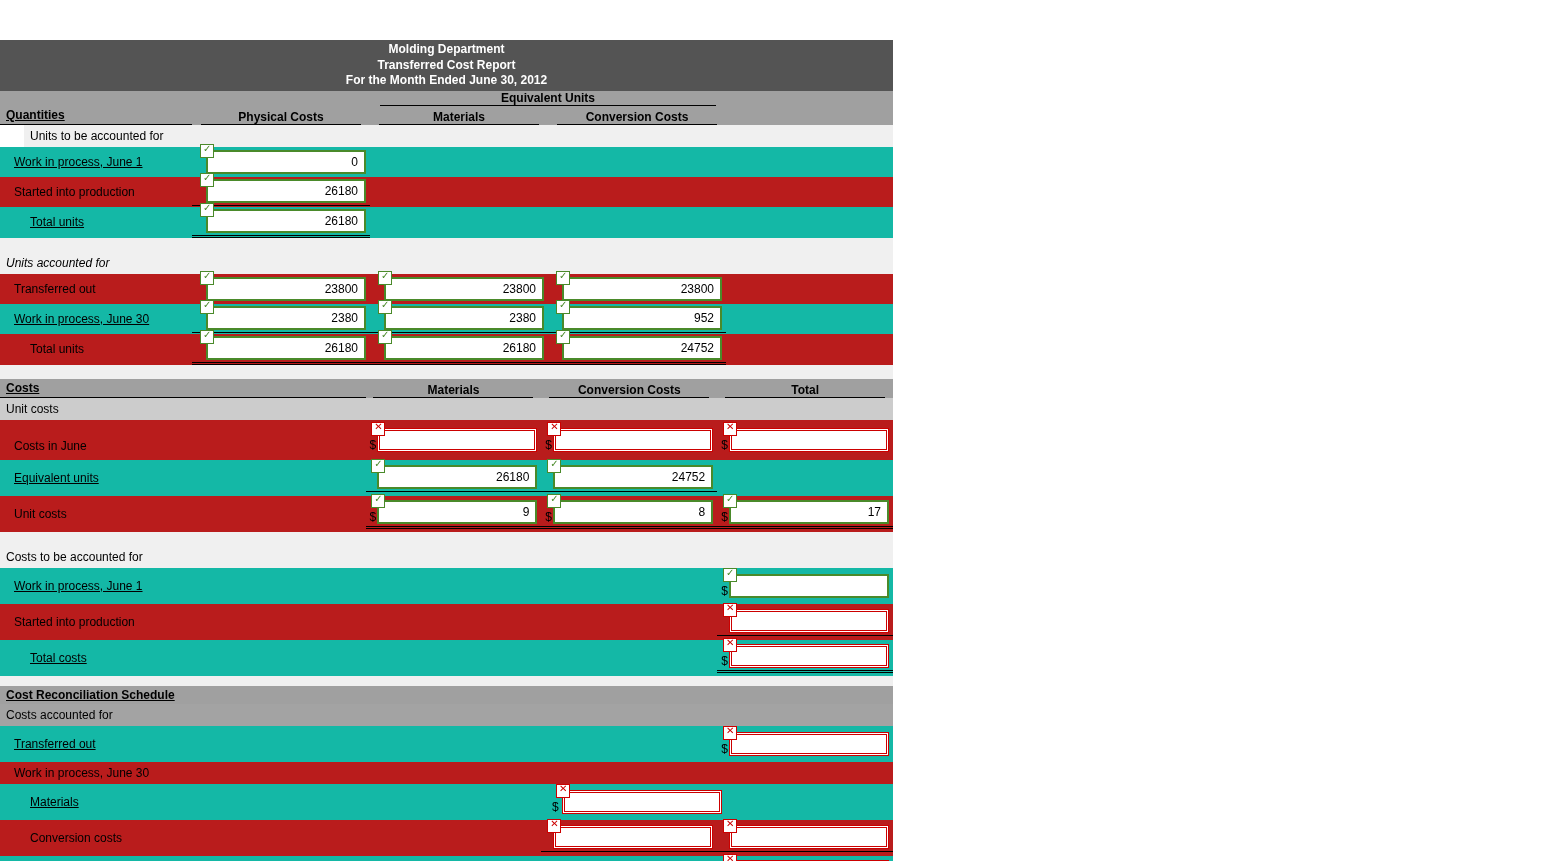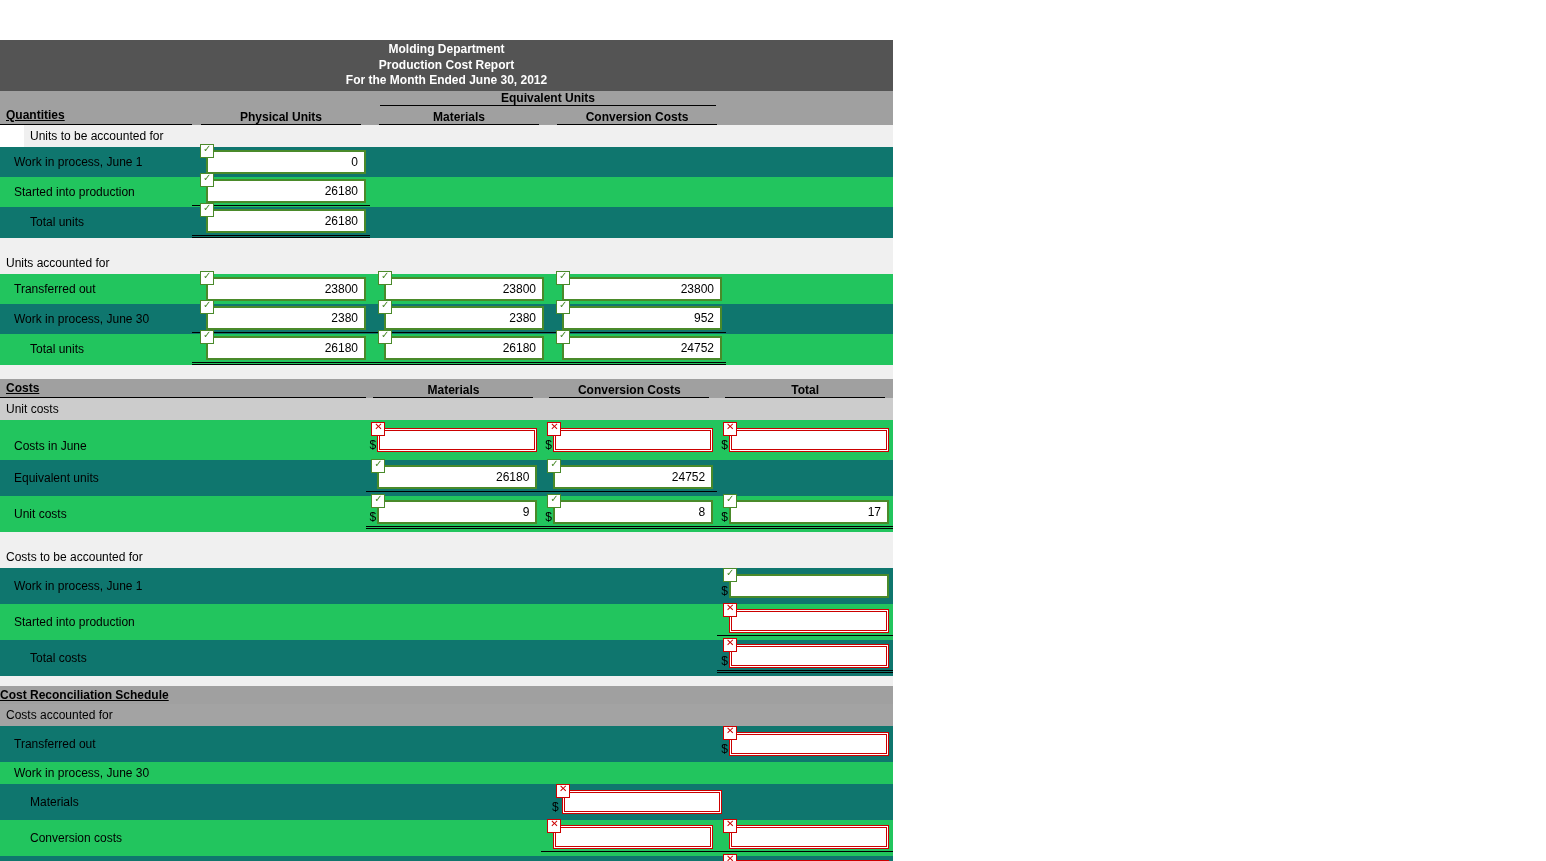--- a/index.html
+++ b/index.html
@@ -11,58 +11,58 @@
 .col-phys { width: 178px; text-align: center; font-weight: bold; }
 .col-mat { width: 178px; text-align: center; font-weight: bold; }
 .col-conv { width: 178px; text-align: center; font-weight: bold; }
 .col-total { width: 178px; text-align: center; font-weight: bold; }
 .underline { border-bottom: 1px solid #000; display: inline-block; width: 160px; }
 .r { display: flex; align-items: center; min-height: 30px; }
 .r-lbl { width: 192px; padding: 4px 6px 4px 14px; }
 .r-lbl.ind1 { padding-left: 30px; }
 .r-lbl.ind0 { padding-left: 6px; }
 .r-cell { width: 178px; padding: 2px 4px; display: flex; align-items: center; justify-content: flex-end; position: relative; }
-.odd { background: #22c55e; }
-.even { background: #0f766e; }
+.odd { background: #b91c1c; }
+.even { background: #14b8a6; text-decoration: underline; }
 .section { background: #f0f0f0; }
-.sec-hdr { background: #a0a0a0; font-weight: bold; padding: 2px 0; }
+.sec-hdr { background: #a0a0a0; font-weight: bold; padding: 2px 6px; }
 .input-wrap { position: relative; width: 160px; height: 24px; }
 .input-wrap.correct::before { content: ""; position: absolute; top: -6px; left: -6px; width: 12px; height: 12px; background: #fff; border: 1px solid #4a8a2a; z-index: 2; }
 .input-wrap.correct::after { content: "✓"; position: absolute; top: -7px; left: -3px; font-size: 10px; color: #4a8a2a; z-index: 3; }
 .input-wrap.wrong::before { content: ""; position: absolute; top: -6px; left: -6px; width: 12px; height: 12px; background: #fff; border: 1px solid #c00; z-index: 2; }
 .input-wrap.wrong::after { content: "✕"; position: absolute; top: -7px; left: -3px; font-size: 10px; color: #c00; z-index: 3; }
 .inp { width: 100%; height: 100%; text-align: right; padding: 2px 6px; font-size: 12px; font-family: inherit; }
 .correct .inp { border: 2px solid #4a8a2a; background: #fff; }
 .wrong .inp { border: 3px double #c00; background: #fff; }
 .dollar { position: absolute; left: 4px; bottom: 2px; font-size: 12px; }
 .dbl-under { border-bottom: 3px double #000; }
 .sng-under { border-bottom: 1px solid #000; }
 .eq-hdr { text-align: center; font-weight: bold; border-bottom: 1px solid #000; }
 </style>
 </head>
 <body>
 
 <div class="container">
 
   <div class="title-bar">
     <div>Molding Department</div>
-    <div>Production Cost Report</div>
+    <div>Transferred Cost Report</div>
     <div>For the Month Ended June 30, 2012</div>
   </div>
 
   <div class="hdr-row2" style="border:none;">
     <div style="width:192px;"></div>
     <div style="width:178px;"></div>
     <div style="width:356px;">
       <div class="eq-hdr" style="margin:0 10px;">Equivalent Units</div>
     </div>
   </div>
   <div class="hdr-row2">
     <div class="col-label" style="border-bottom:1px solid #000; text-decoration: underline;">Quantities</div>
-    <div class="col-phys"><span class="underline"><span>Physical Units</span></span></div>
+    <div class="col-phys"><span class="underline"><span>Physical Costs</span></span></div>
     <div class="col-mat"><span class="underline">Materials</span></div>
     <div class="col-conv"><span class="underline"><span>Conversion Costs</span></span></div>
   </div>
 
   <div class="r section" style="min-height:18px;margin-left:24px;">
     <div class="r-lbl ind0">Units to be accounted for</div>
   </div>
 
   <div class="r even">
     <div class="r-lbl">Work in process, June 1</div>
@@ -80,21 +80,21 @@
 
   <div class="r even">
     <div class="r-lbl ind1">Total units</div>
     <div class="r-cell dbl-under">
         <div class="input-wrap correct"><input class="inp" value="26180" style=""></div>
       </div>
   </div>
 
   <div class="r" style="min-height:14px; background:#f0f0f0;"></div>
 
-  <div class="r section" style="min-height:18px;">
+  <div class="r section" style="min-height:18px;font-style:italic;">
     <div class="r-lbl ind0">Units accounted for</div>
   </div>
 
   <div class="r odd">
     <div class="r-lbl">Transferred out</div>
     <div class="r-cell">
         <div class="input-wrap correct"><input class="inp" value="23800" style=""></div>
       </div>
     <div class="r-cell">
         <div class="input-wrap correct"><input class="inp" value="23800" style=""></div>

